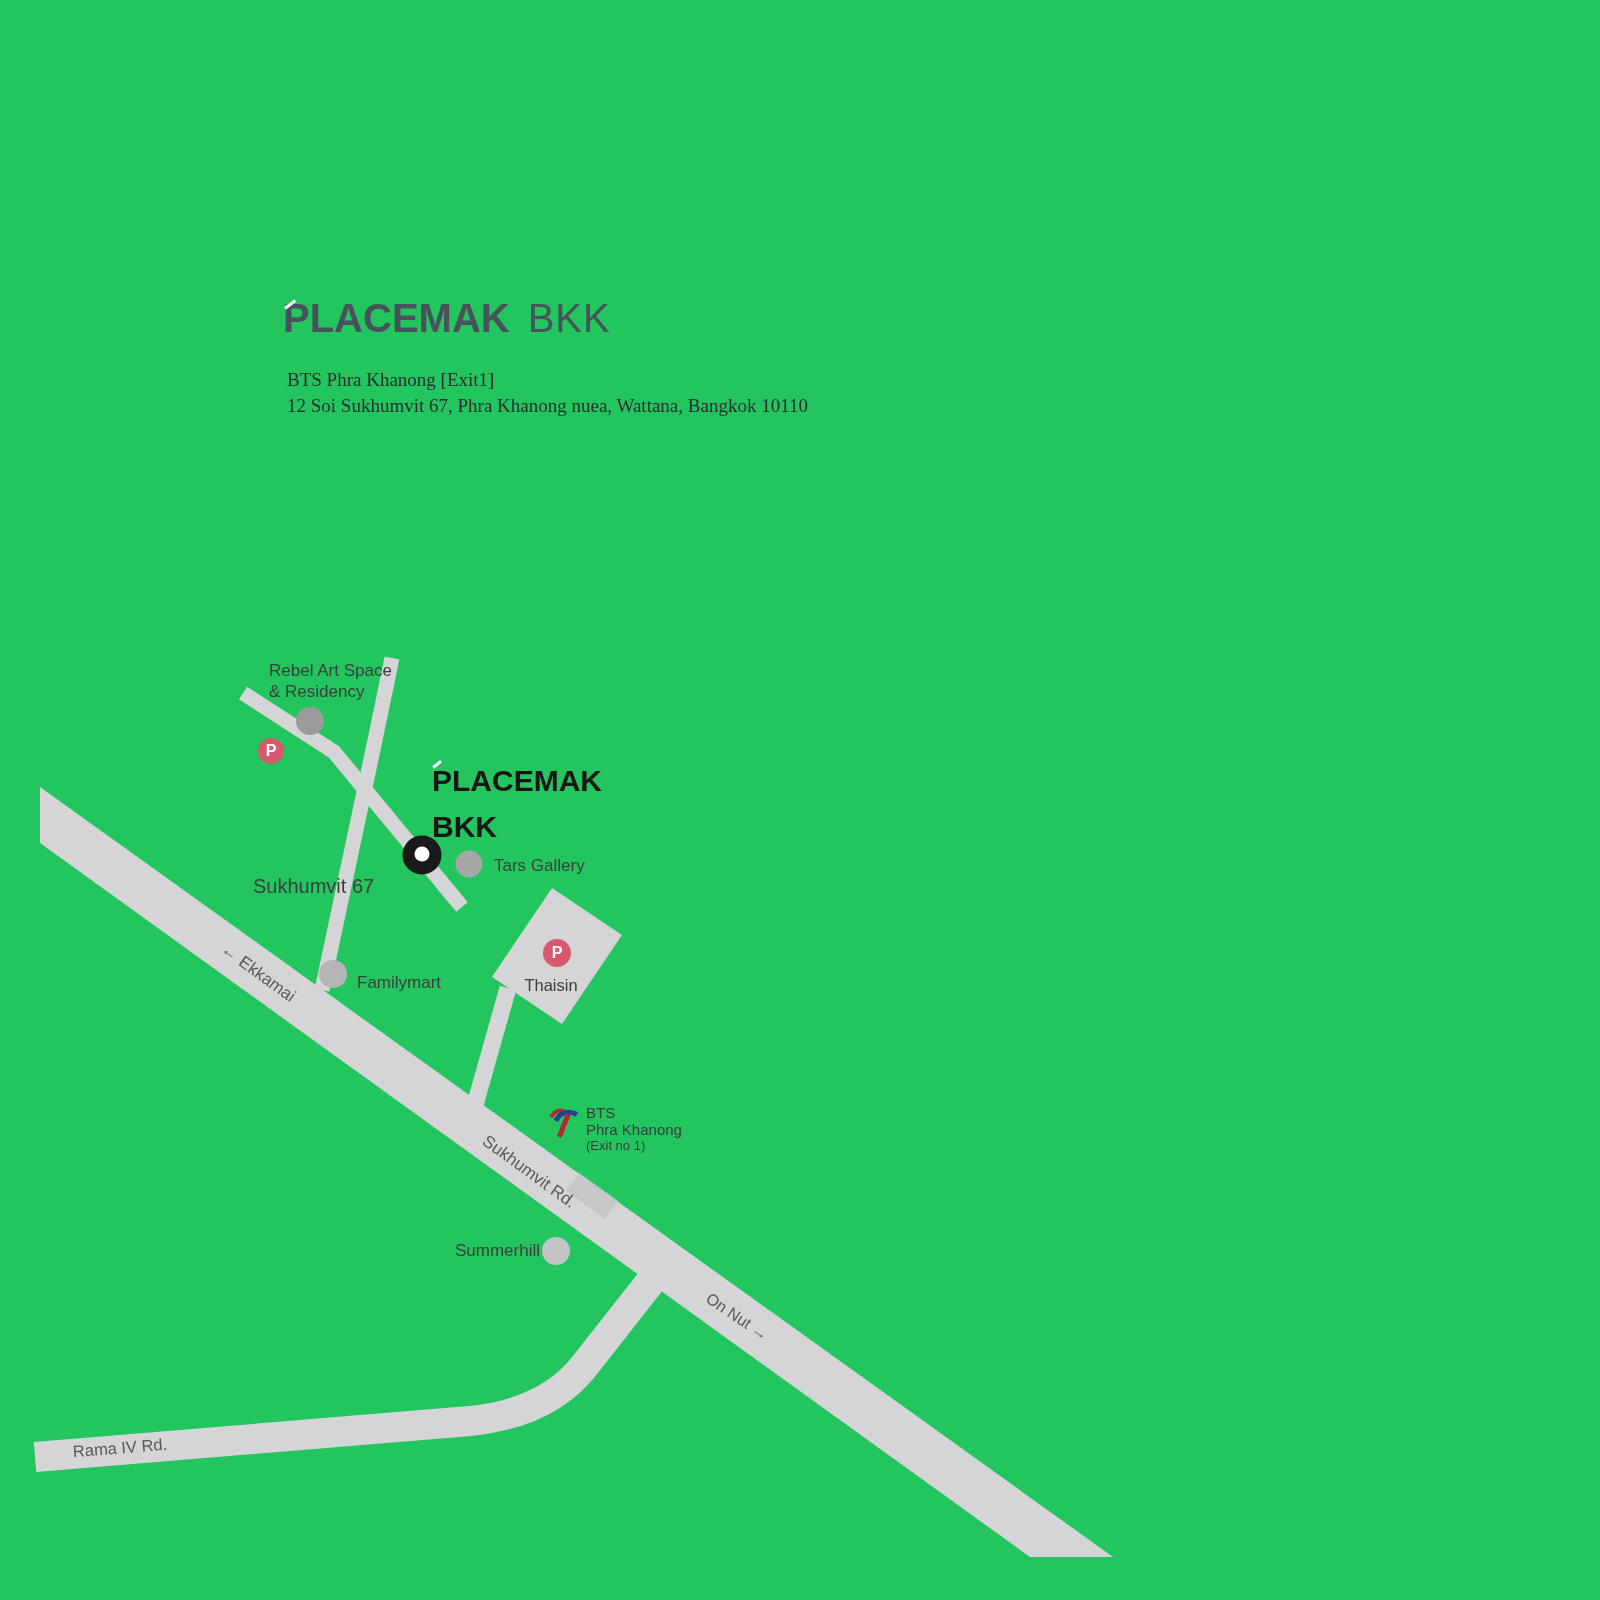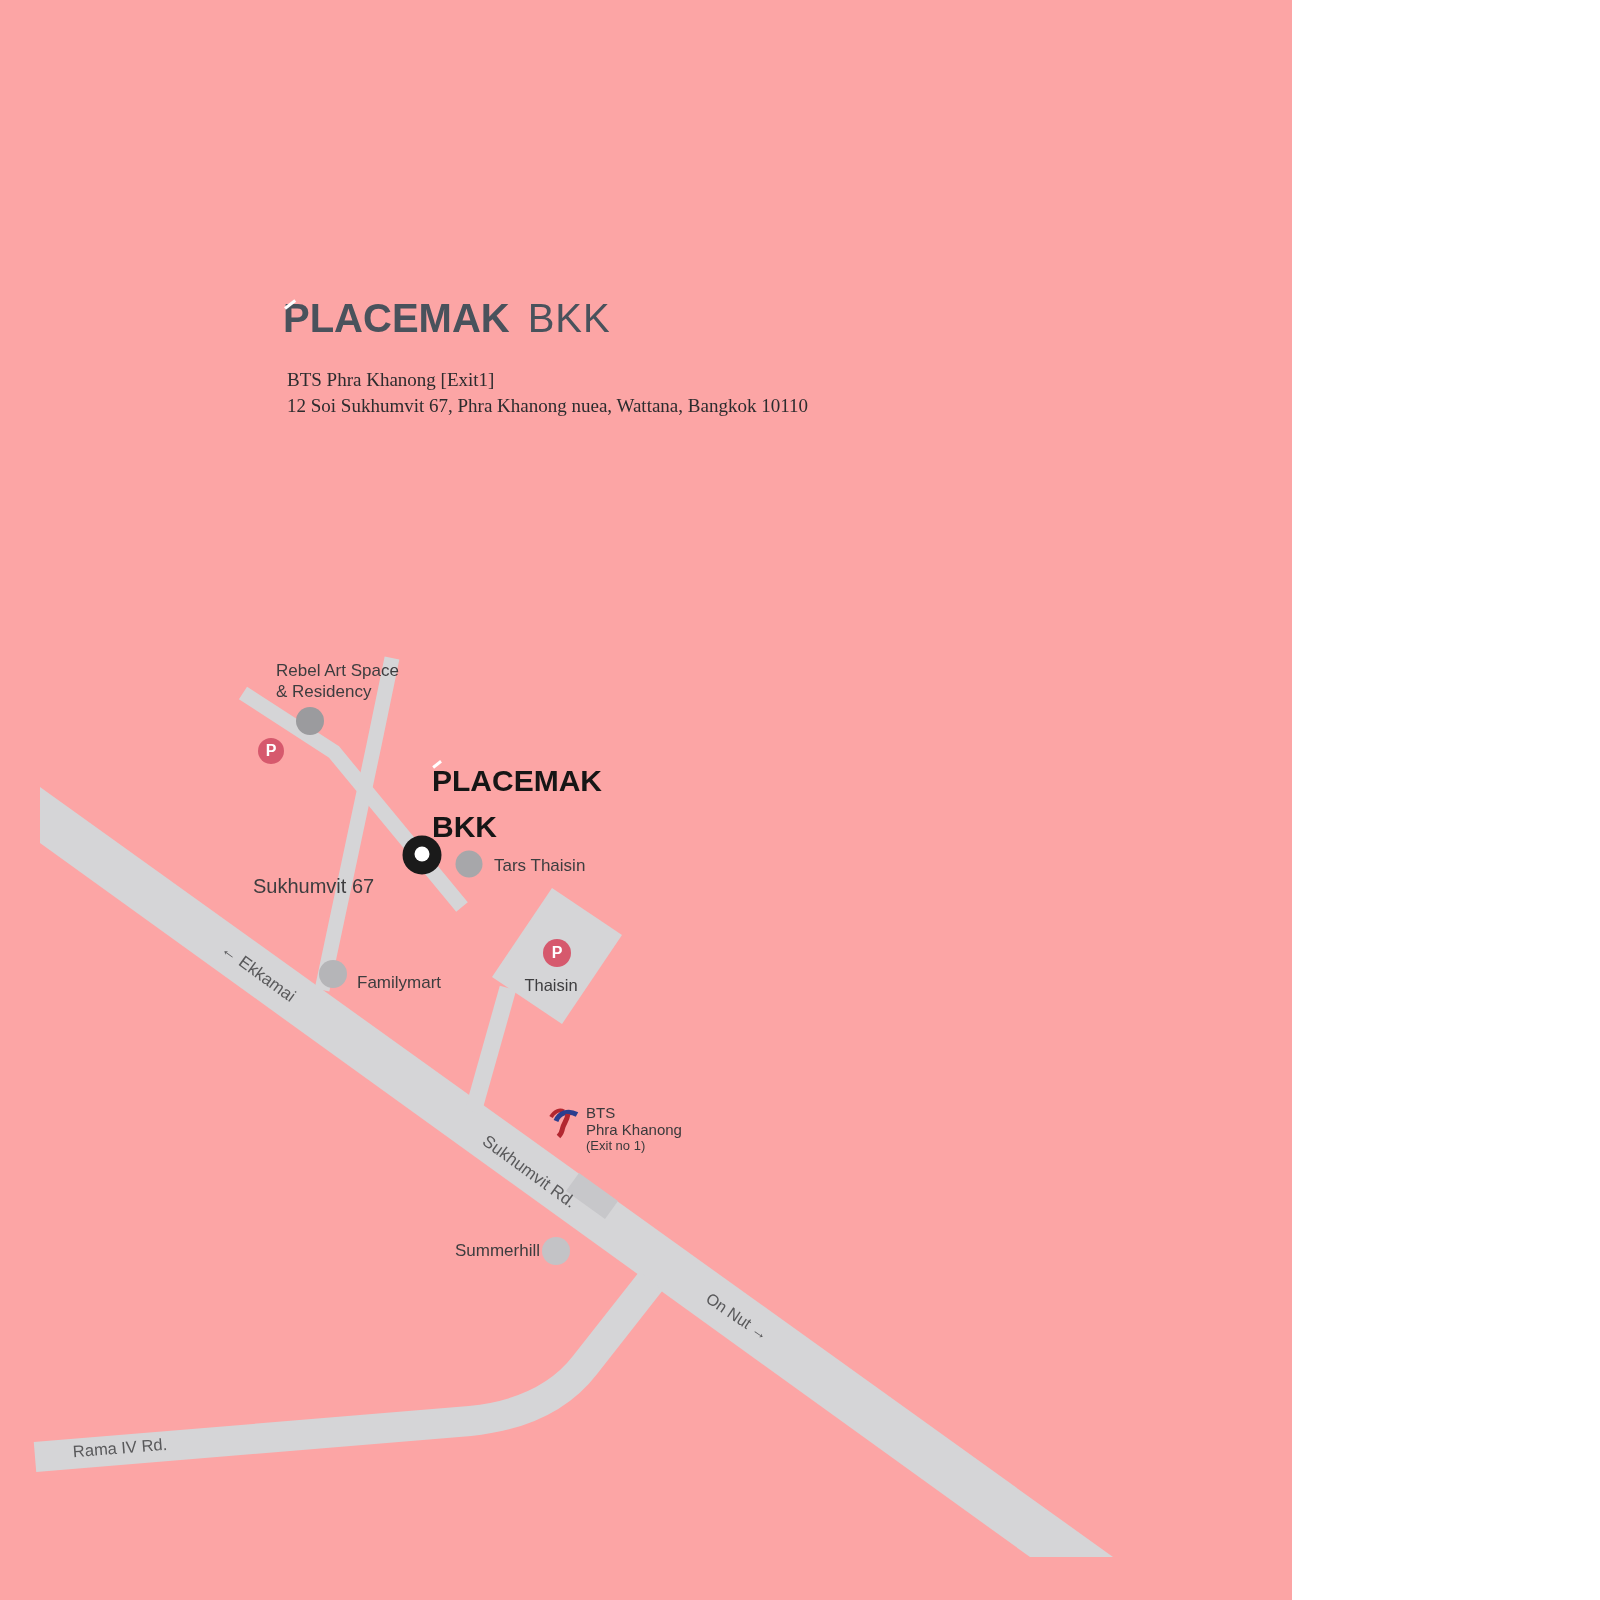--- a/index.html
+++ b/index.html
@@ -1,17 +1,17 @@
 <!DOCTYPE html>
 <html><head>
 <meta charset="utf-8">
 <style>
   html,body{margin:0;padding:0;background:#ffffff;}
   #stage{
-    position:relative;width:1292px;height:1600px;background:#fca5a5;overflow:hidden;
+    position:relative;width:1600px;height:1600px;background:#22c55e;overflow:hidden;
     font-family:"Liberation Sans", sans-serif;
   }
   #roads-svg{position:absolute;left:0;top:0;width:1600px;height:1600px;}
   .abs{position:absolute;}
   
   .hdr-logo{left:283px;top:296px;font-size:40px;color:#49525c;letter-spacing:0px;white-space:nowrap;}
   .hdr-logo .main{font-weight:700;}
   .hdr-logo .suffix{font-weight:400;margin-left:18px;letter-spacing:1px;}
   .hdr-address{left:287px;top:367px;font-size:19px;line-height:26px;color:#2c2c2e;font-family:Liberation Serif, serif;}
   .p-notch{position:absolute;background:#ffffff;transform-origin:left center;z-index:5;}
@@ -66,26 +66,26 @@
     <div>BTS Phra Khanong [Exit1]</div>
     <div>12 Soi Sukhumvit 67, Phra Khanong nuea, Wattana, Bangkok 10110</div>
   </div>
 
   <div class="abs map-logo">
     <div>PLACEMAK</div>
     <div>BKK</div>
   </div>
   <div class="p-notch" style="left:433px;top:766px;width:10px;height:2.5px;transform:rotate(-38deg);"></div>
 
-  <div class="abs poi" style="left:269px;top:660px;margin-left:7px;">
+  <div class="abs poi" style="left:269px;top:660px;">
     <div>Rebel Art Space</div>
     <div>&amp; Residency</div>
   </div>
 
-  <div class="abs poi" style="left:494px;top:855px;">Tars Thaisin</div>
+  <div class="abs poi" style="left:494px;top:855px;">Tars Gallery</div>
 
   <div class="abs poi" style="left:253px;top:876px;font-size:20px;">Sukhumvit 67</div>
 
   <div class="abs poi" style="left:357px;top:972px;">Familymart</div>
 
   <div class="abs poi" style="left:551px;top:975px;font-size:16.5px;transform:translateX(-50%);">Thaisin</div>
 
   <div class="abs poi" style="left:528px;top:1240px;transform:translateX(-100%);margin-left:12px;">Summerhill</div>
 
   <div class="abs p-circle" style="left:258px;top:738px;">

